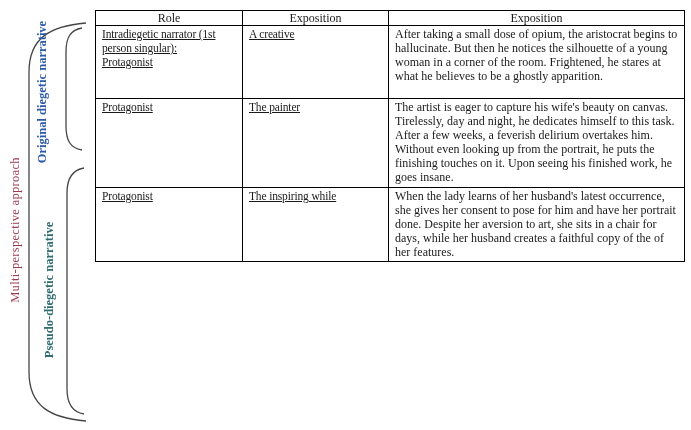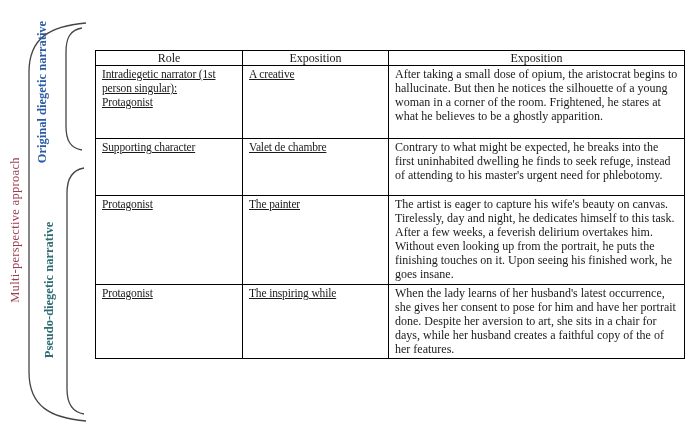--- a/index.html
+++ b/index.html
@@ -31,21 +31,21 @@
     left:-45px;top:282px;width:190px;height:16px;
     font-size:12.5px;font-weight:bold;color:#2E6B72;
   }
   
   #braces{position:absolute;left:0;top:0;}
   #braces path{fill:none;stroke:#454545;stroke-width:1.3;}
   
   table{
     position:absolute;left:95px;top:10px;
     width:589px;border-collapse:collapse;table-layout:fixed;
-    font-size:12px;line-height:14px;margin-top:40px;
+    font-size:12px;line-height:14px;
   }
   td,th{
     border:1px solid #000;
     vertical-align:top;
     padding:1px 5px 0 6px;
     font-weight:normal;
     overflow:hidden;
   }
   th{ text-align:center;padding:0;height:14px; }
   .c-role,.c-char{ font-size:11.5px;letter-spacing:-0.15px;white-space:pre-wrap;text-decoration:underline; }
@@ -85,25 +85,20 @@
       </tr>
     </thead>
     <tbody>
       <tr class="r1">
         <td class="c-role">Intradiegetic narrator (1st
 person singular):
 Protagonist</td>
         <td class="c-char">A creative</td>
         <td class="c-expo">After taking a small dose of opium, the aristocrat begins to hallucinate.  But then he notices the silhouette of a young woman in a corner of the room. Frightened, he stares at what he believes  to be a ghostly apparition.</td>
       </tr>
-      <tr class="r2">
-        <td class="c-role">Supporting character</td>
-        <td class="c-char">Valet de chambre</td>
-        <td class="c-expo">Contrary to what might be expected, he breaks into the first uninhabited dwelling he finds to seek refuge, instead of attending to his master's urgent need for phlebotomy.</td>
-      </tr>
       <tr class="r4">
         <td class="c-role">Protagonist</td>
         <td class="c-char">The painter</td>
         <td class="c-expo">The artist is eager to capture his wife's beauty on canvas. Tirelessly, day and night, he dedicates himself to this task. After a few weeks, a feverish delirium overtakes him. Without even looking up from the portrait, he puts the finishing touches on it.  Upon seeing his finished work, he goes insane.</td>
       </tr>
       <tr class="r5">
         <td class="c-role">Protagonist</td>
         <td class="c-char">The inspiring while</td>
         <td class="c-expo">When the lady learns of her husband's latest occurrence,  she gives her consent to pose for him and have her portrait done. Despite her aversion to art, she sits in a chair for days, while her husband creates a faithful copy of the of her features.</td>
       </tr>

